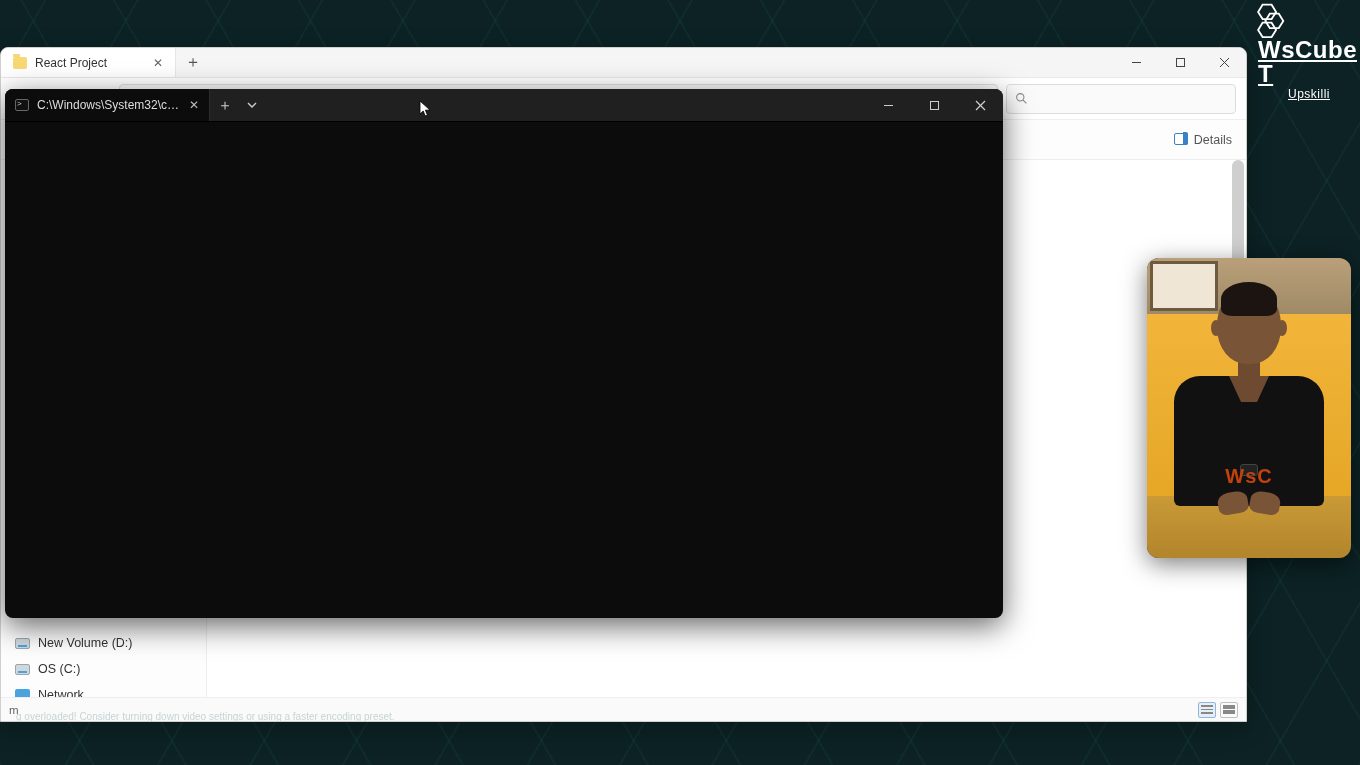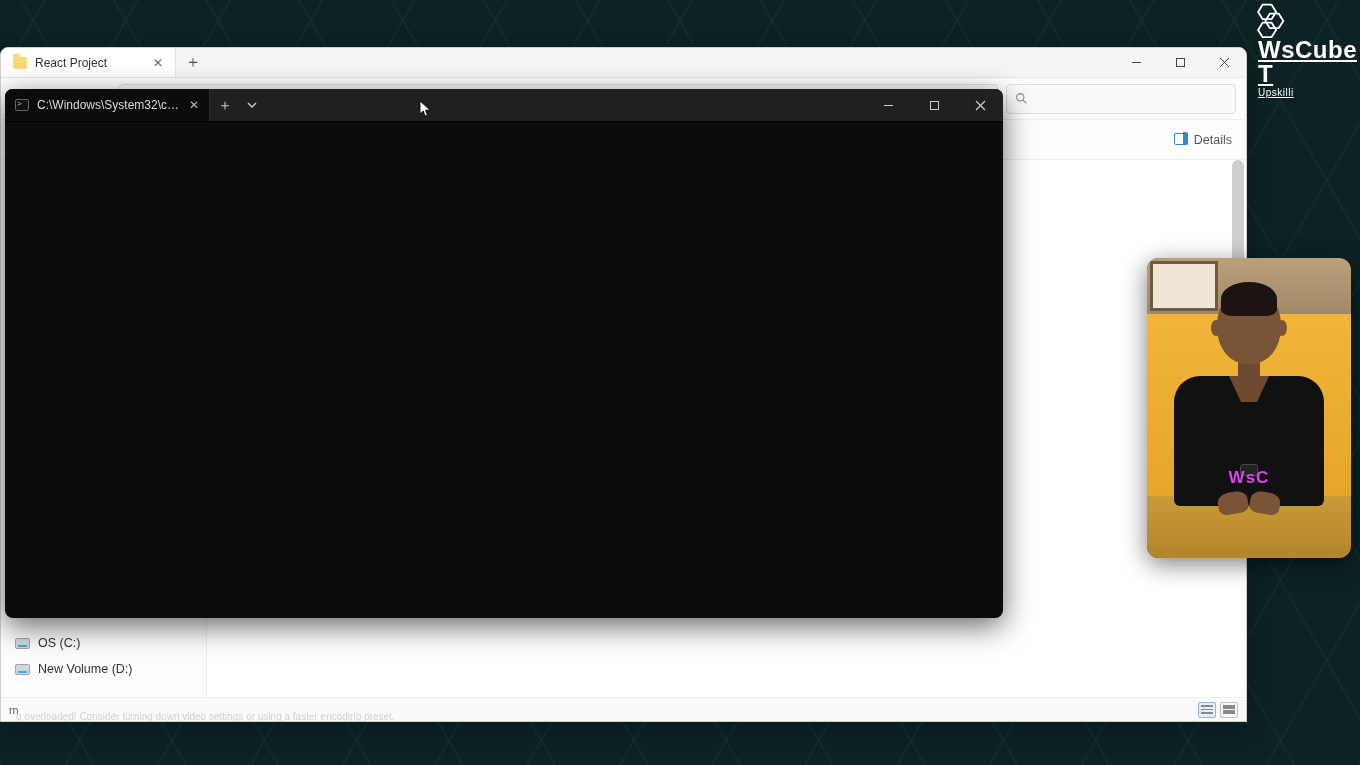--- a/index.html
+++ b/index.html
@@ -11,21 +11,21 @@
     background:
       repeating-linear-gradient(60deg, rgba(20,60,60,0.35) 0 2px, transparent 2px 80px),
       repeating-linear-gradient(-60deg, rgba(20,60,60,0.35) 0 2px, transparent 2px 80px),
       linear-gradient(#0c2224, #0c2224);
   }
 
   .logo-area { position: absolute; top: 2px; right: 0; width: 110px; color: #fff; text-align: left; }
   .logo-svg { display: inline-block; vertical-align: top; }
   .logo-text { font-weight: 700; font-size: 24px; letter-spacing: 0.5px; display: inline-block; margin-left: 8px; line-height: 1; text-decoration: underline; }
   .logo-line1 { display: block; }
-  .logo-sub { font-size: 10px; font-weight: 400; display: block; margin-top: 2px; text-align: left; }
+  .logo-sub { font-size: 12px; font-weight: 400; display: block; margin-top: 2px; text-align: center; }
 
   
   .desktop-icons { position: absolute; left: 4px; top: 90px; width: 14px; }
   .desktop-icons .dicon { width: 10px; height: 10px; margin-bottom: 22px; border-radius: 2px; }
 
   
   .explorer {
     position: absolute; left: 0; top: 47px; width: 1247px; height: 675px;
     background: #fdfdfd; border: 1px solid #d0d0d0; border-radius: 8px 8px 0 0;
     box-shadow: 0 6px 24px rgba(0,0,0,0.25);
@@ -104,21 +104,21 @@
   .wc-art { width:68px; height:50px; margin:3px; background:#efe6d6; border:3px solid #6e5a3e; }
   .wc-mid { height:182px; background:linear-gradient(#f2b53a,#e6a727); position:relative; }
   .person { position:absolute; left:50%; transform:translateX(-50%); top:-28px; width:150px; height:226px; }
   .head { width:64px; height:78px; background:#7a5436; border-radius:50% 50% 46% 46%; margin:0 auto; position:relative; }
   .hair { position:absolute; top:-4px; left:4px; right:4px; height:34px; background:#1b1410; border-radius:50% 50% 20% 20%; }
   .ear { position:absolute; width:10px; height:16px; background:#7a5436; border-radius:50%; top:34px; }
   .ear.l { left:-6px; } .ear.r { right:-6px; }
   .neck { width:22px; height:14px; background:#6e4b30; margin:-2px auto 0; }
   .torso { width:150px; height:130px; background:#111; border-radius:26px 26px 6px 6px; margin:0 auto; position:relative; }
   .collar { position:absolute; top:0; left:50%; transform:translateX(-50%); width:40px; height:26px; background:#6e4b30; clip-path:polygon(0 0,100% 0,70% 100%,30% 100%); }
-  .w-logo { position:absolute; bottom:18px; left:50%; transform:translateX(-50%); color:#d946ef; font-weight:700; font-size:17px; letter-spacing:1px; }
+  .w-logo { position:absolute; bottom:18px; left:50%; transform:translateX(-50%); color:#c2410c; font-weight:700; font-size:20px; letter-spacing:1px; }
   .mic { position:absolute; top:88px; left:50%; transform:translateX(-50%); width:18px; height:12px; background:#222; border-radius:3px; border:1px solid #444; }
   .hands { position:absolute; bottom:-8px; left:50%; transform:translateX(-50%); width:70px; height:30px; }
   .hand { position:absolute; width:30px; height:22px; background:#7a5436; border-radius:40% 40% 30% 30%; bottom:0; }
   .hand.l { left:4px; transform:rotate(-10deg); }
   .hand.r { right:4px; transform:rotate(10deg); }
   .wc-bot { height:62px; background:linear-gradient(#c99a36,#b3852c); }
 
   
   .bottom-strip { position:absolute; left:0; bottom:43px; width:1360px; height:0; }
   .strip-text { position:absolute; left:16px; top:-11px; font-size:10px; color:#c7d4d4; white-space:nowrap; }
@@ -239,25 +239,29 @@
     <div class="right">
       <span class="details-ico"></span>
       <span>Details</span>
     </div>
   </div>
 
   <div class="exp-body">
     <div class="exp-side">
       <div class="side-item">
         <span class="drive-ico"></span>
-        <span>OS (C:)</span>
+        <span>New Volume (D:)</span>
       </div>
       <div class="side-item">
         <span class="drive-ico"></span>
-        <span>New Volume (D:)</span>
+        <span>OS (C:)</span>
+      </div>
+      <div class="side-item">
+        <span class="net-ico"></span>
+        <span>Network</span>
       </div>
     </div>
     <div class="exp-main">
       <div class="exp-scroll"></div>
     </div>
   </div>
 
   <div class="exp-status">
     <span>m</span>
     <div class="viewbtns">

